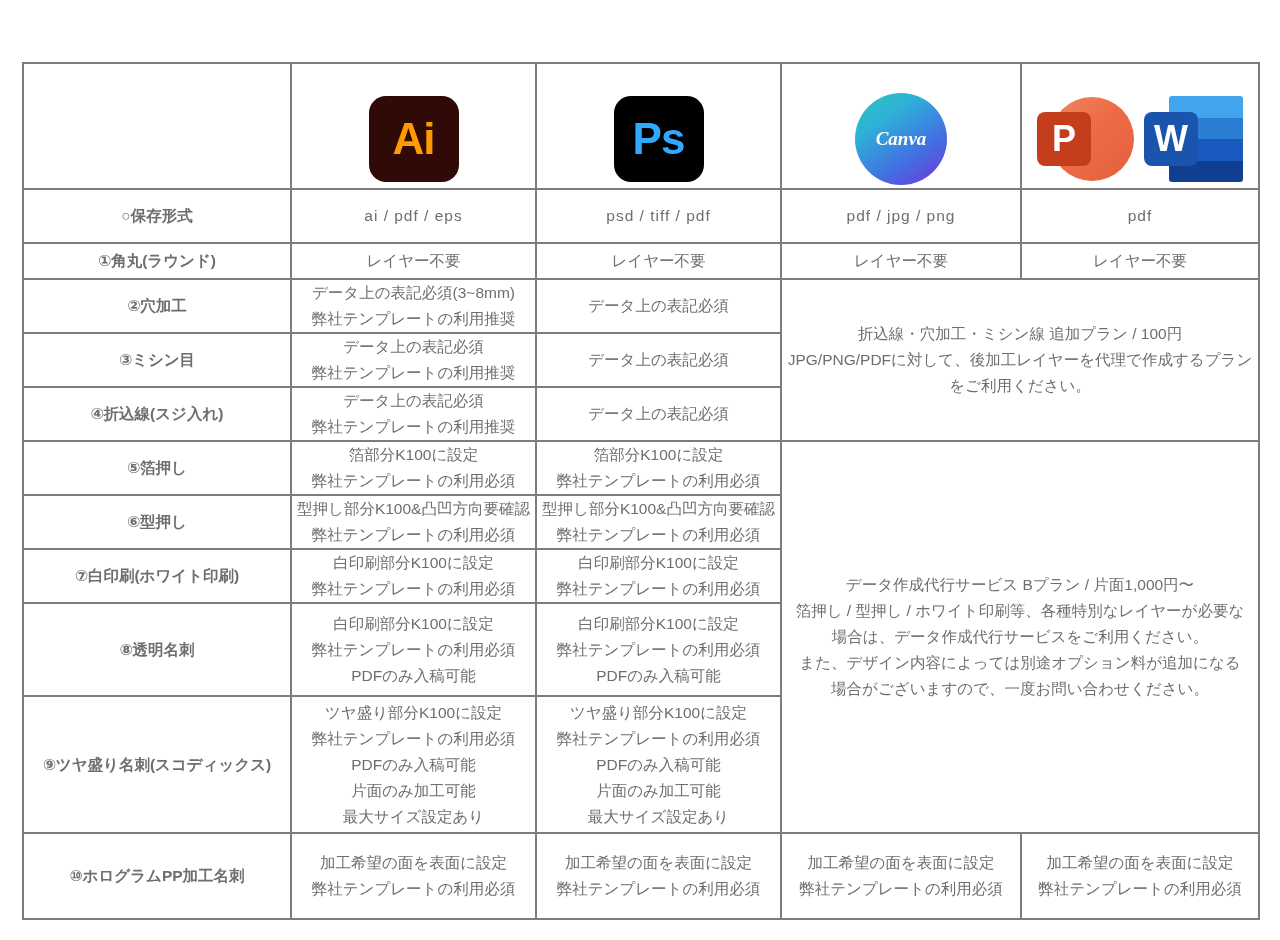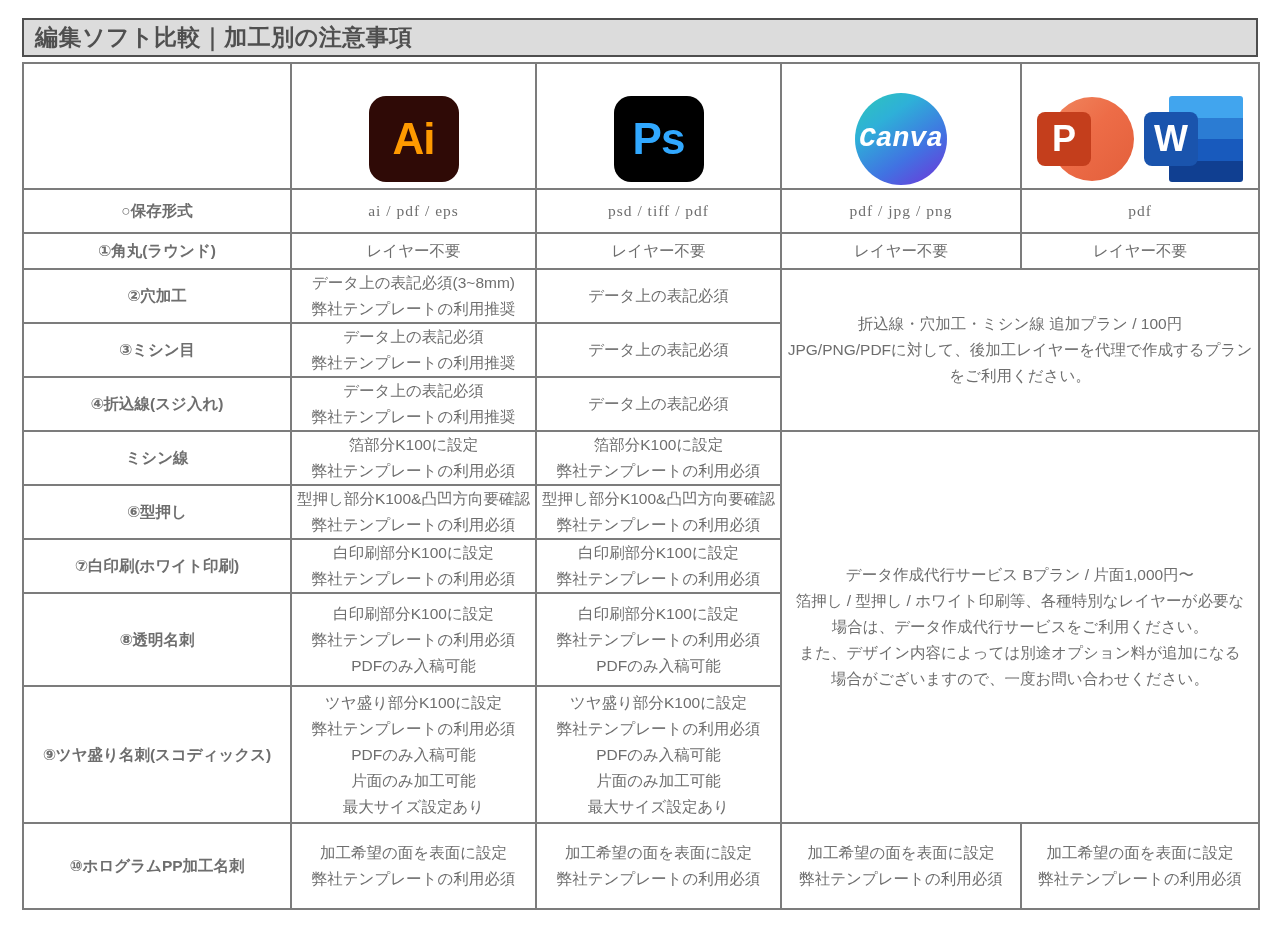--- a/index.html
+++ b/index.html
@@ -32,40 +32,40 @@
     background:#efefef;text-align:left;vertical-align:middle;
     padding-left:27px;padding-right:14px;
     font-size:17px;line-height:38px;color:#6c6c6c;
   }
   td.note-dark{
     background:#c9c9c9;text-align:left;vertical-align:middle;
     padding-left:27px;padding-right:14px;
     font-size:17px;line-height:38px;color:#7a7a7a;
   }
 
-  tr.r0{height:126px;padding-left:40px;} tr.r1{height:44px;font-family:Liberation Serif, serif;} tr.r2{height:36px;}
+  tr.r0{height:126px;padding-left:40px;} tr.r1{height:54px;} tr.r2{height:36px;}
   tr.r3{height:54px;} tr.r4{height:54px;margin-top:34px;} tr.r5{height:53px;}
   tr.r6{height:54px;} tr.r7{height:53px;} tr.r8{height:54px;margin-top:16px;}
   tr.r9{height:93px;} tr.r10{height:137px;} tr.r11{height:86px;}
 
   
   .logo-cell{vertical-align:middle;}
   .sqicon{
     display:inline-flex;align-items:center;justify-content:center;
     width:90px;height:86px;border-radius:17px;
     font-size:44px;font-weight:bold;letter-spacing:-1px;
   }
   .icon-ai{background:#2f0a06;color:#ff9a00;}
   .icon-ps{background:#000000;color:#31a8ff;}
   .icon-canva{
     display:inline-flex;align-items:center;justify-content:center;
     width:92px;height:92px;border-radius:50%;
     background:linear-gradient(145deg,#2ec7b9 0%,#2eb0d8 30%,#4172e2 65%,#7232d8 100%);
-    color:#ffffff;font-family:Liberation Mono, monospace;
-    font-style:italic;font-weight:bold;font-size:28px;
+    color:#ffffff;font-family:Liberation Serif, serif;
+    font-style:italic;font-weight:bold;font-size:19px;
   }
   .office-wrap{display:inline-flex;align-items:center;gap:10px;}
   .icon-ppt{position:relative;width:97px;height:86px;display:inline-block;}
   .icon-ppt .circle{
     position:absolute;left:13px;top:1px;width:84px;height:84px;border-radius:50%;
     background:linear-gradient(135deg,#f0875f 0%,#ed6c47 45%,#e35f3b 100%);
   }
   .badge{
     position:absolute;left:0;top:16px;width:54px;height:54px;border-radius:8px;
     color:#ffffff;font-size:36px;font-weight:bold;
@@ -81,21 +81,20 @@
   .icon-word .s2{flex:1;background:#2b7cd3;}
   .icon-word .s3{flex:1;background:#185abd;}
   .icon-word .s4{flex:1;background:#103f91;}
   .icon-word .badge{background:#1a54ad;}
 </style>
 </head>
 <body>
 
 <div class="page">
 
-  <div class="title-bar">編集ソフト比較｜加工別の注意事項</div>
 
   <table class="cmp">
     <colgroup>
       <col style="width:268px">
         <col style="width:245px">
         <col style="width:245px">
         <col style="width:240px">
         <col style="width:238px">
     </colgroup>
     <tbody>
@@ -160,21 +159,21 @@
       </tr>
 
       <tr class="r5">
         <td class="label">④折込線(スジ入れ)</td>
         <td>データ上の表記必須
 弊社テンプレートの利用推奨</td>
         <td>データ上の表記必須</td>
       </tr>
 
       <tr class="r6">
-        <td class="label">ミシン線</td>
+        <td class="label">⑤箔押し</td>
         <td>箔部分K100に設定
 弊社テンプレートの利用必須</td>
         <td>箔部分K100に設定
 弊社テンプレートの利用必須</td>
         <td class="note-dark" colspan="2" rowspan="5">データ作成代行サービス Bプラン / 片面1,000円〜
 箔押し / 型押し / ホワイト印刷等、各種特別なレイヤーが必要な
 場合は、データ作成代行サービスをご利用ください。
 また、デザイン内容によっては別途オプション料が追加になる
 場合がございますので、一度お問い合わせください。</td>
       </tr>

